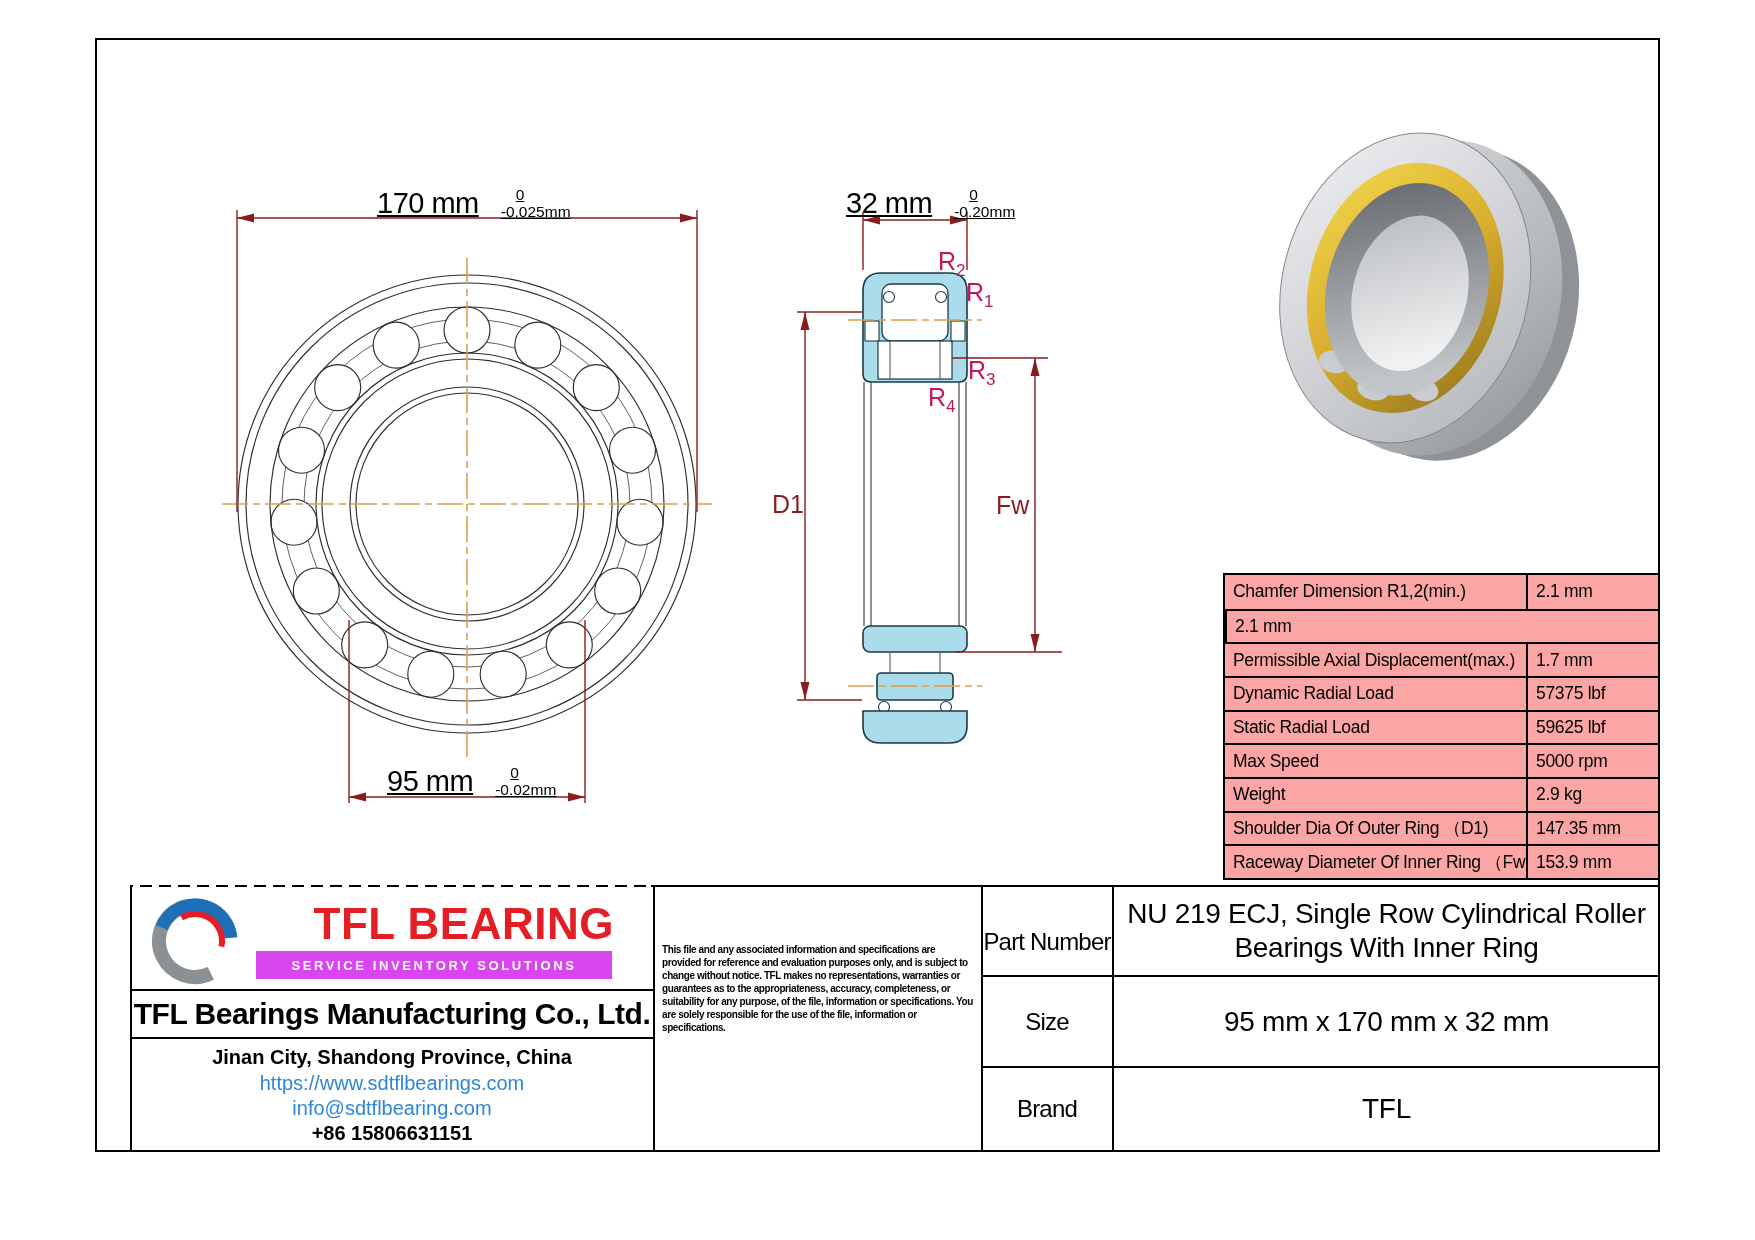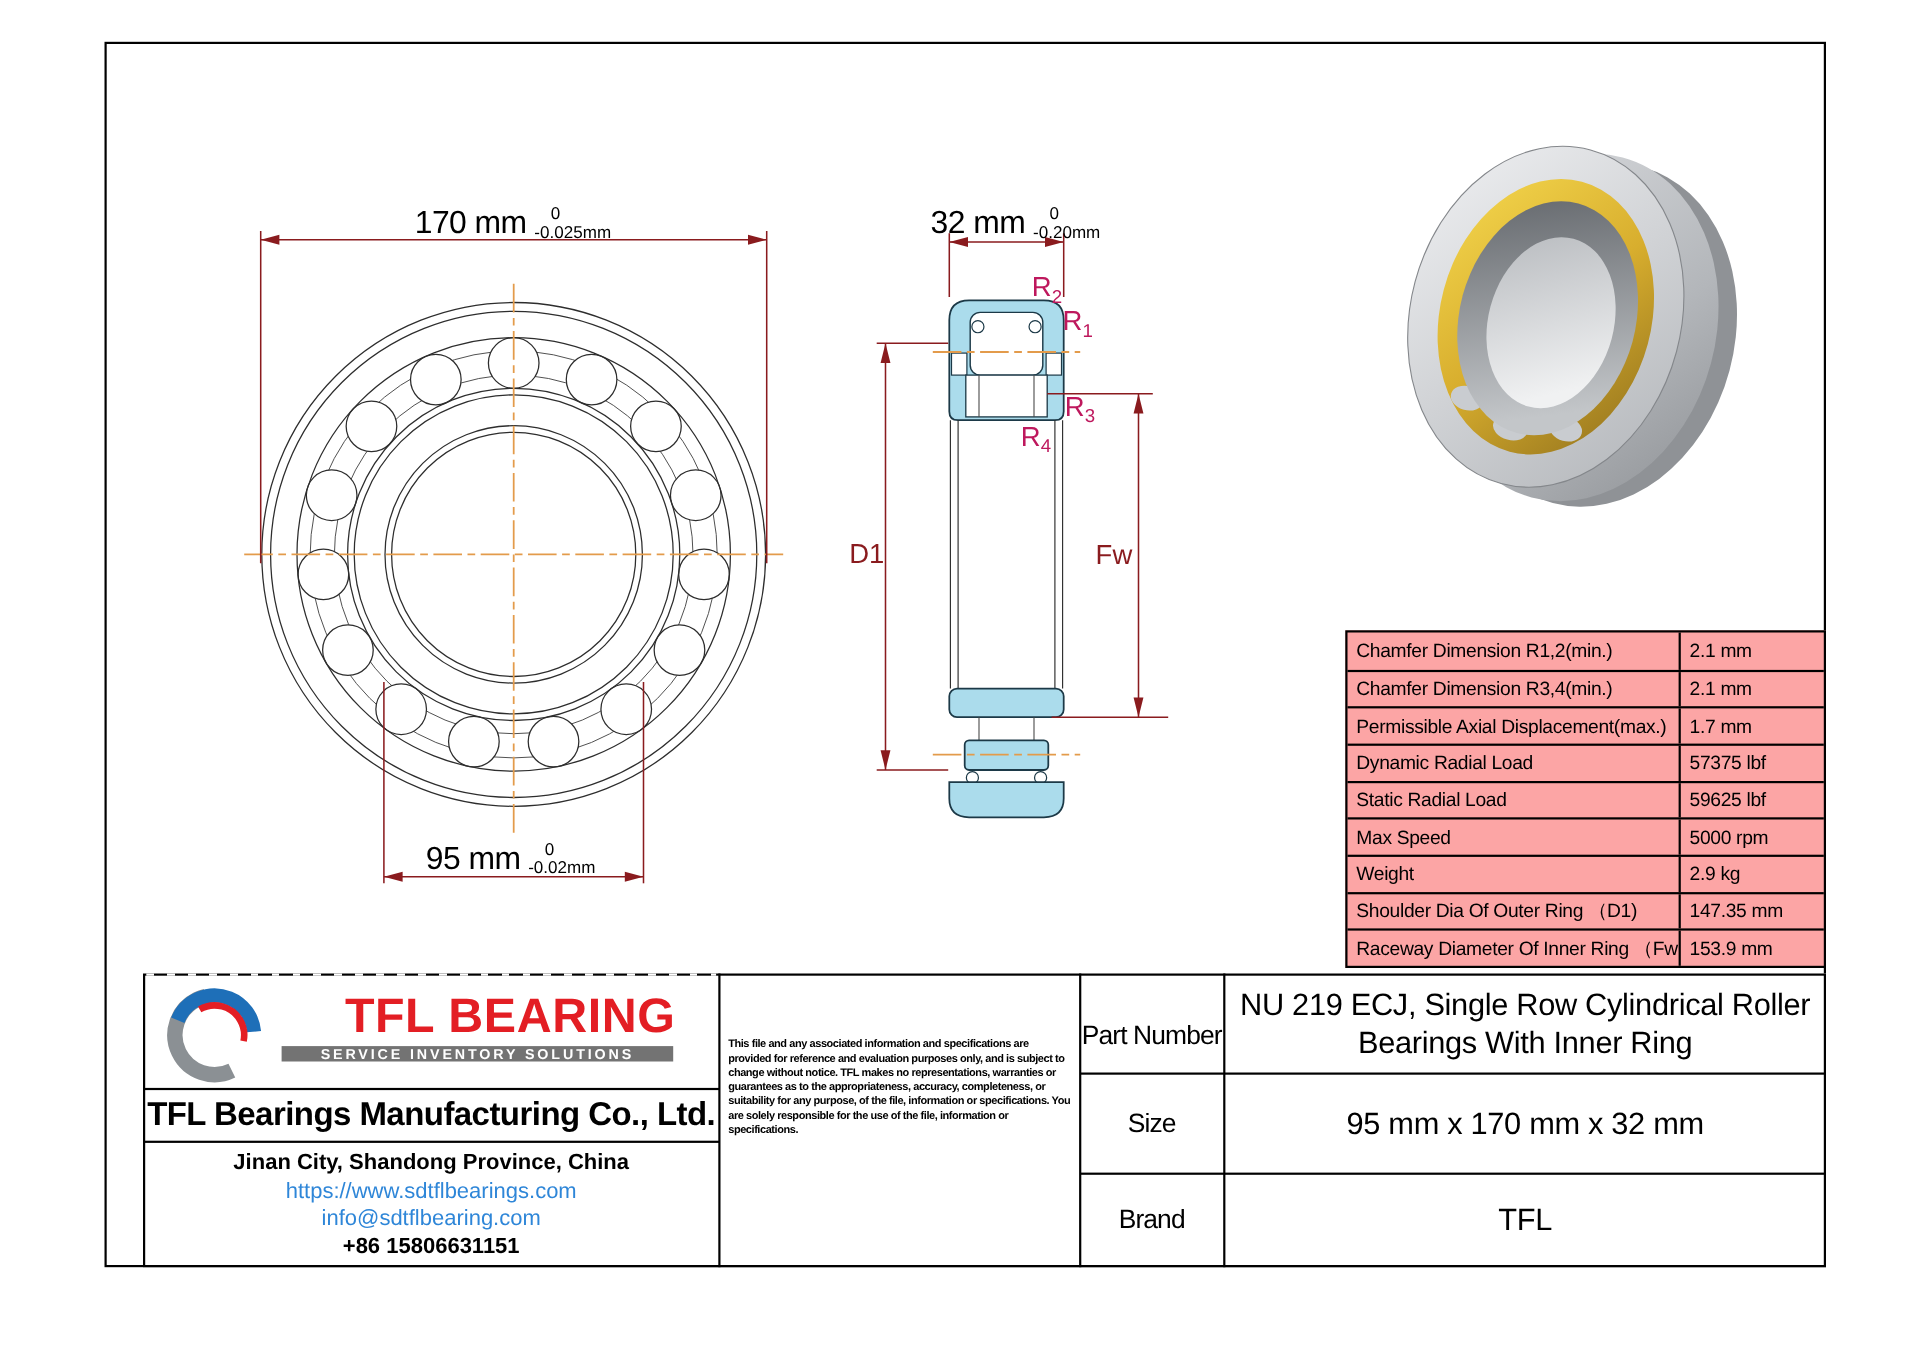--- a/index.html
+++ b/index.html
@@ -2,21 +2,21 @@
 <html><head>
 <meta charset="utf-8">
 <style>
   html,body{margin:0;padding:0;width:1755px;height:1240px;background:#fff;overflow:hidden;
     font-family:"Liberation Sans",sans-serif;color:#000;}
   .abs{position:absolute;}
   #sheet-frame{position:absolute;left:95px;top:38px;width:1565px;height:1114px;
     border:2px solid #000;box-sizing:border-box;}
   #geom{position:absolute;left:0;top:0;pointer-events:none;}
   
-  .dim{position:absolute;display:flex;align-items:center;gap:7px;white-space:nowrap;}
+  .dim{position:absolute;display:flex;align-items:center;gap:22px;white-space:nowrap;text-decoration:underline;}
   .dim .main{font-size:29px;letter-spacing:-0.5px;}
   .tol{display:flex;flex-direction:column;line-height:1.05;font-size:15.5px;padding-top:0px;}
   .tol .t{margin-left:15px;}
   .rlab{position:absolute;color:#be185d;font-size:25px;white-space:nowrap;}
   .rlab sub{font-size:17px;}
   .seclab{position:absolute;color:#8A1B1E;font-size:25px;white-space:nowrap;}
   
   .spec-table{position:absolute;left:1223px;top:573px;width:437px;height:307px;
     border:2px solid #000;box-sizing:border-box;display:grid;grid-template-rows:repeat(9,1fr);
     background:#fca5a5;font-size:17.5px;letter-spacing:-0.3px;}
@@ -26,21 +26,21 @@
   .spec-val{border-left:2px solid #000;box-sizing:border-box;}
   
   #title-block{position:absolute;left:130px;top:885px;width:1530px;height:267px;
     border:2px solid #000;box-sizing:border-box;background:#fff;}
   .tb-line-v{position:absolute;width:2px;background:#000;}
   .tb-line-h{position:absolute;height:2px;background:#000;}
   .dash-mask{position:absolute;left:133px;top:885px;width:518px;height:2px;
     background:repeating-linear-gradient(90deg,#fff 0 7px,transparent 7px 19px);}
   .brand-word{position:absolute;left:252px;top:899px;width:362px;text-align:right;
     font-size:44px;font-weight:700;color:#E31E24;letter-spacing:0.5px;white-space:nowrap;}
-  .brand-bar{position:absolute;left:256px;top:951px;width:356px;height:14px;background:#737373;
+  .brand-bar{position:absolute;left:256px;top:951px;width:356px;height:28px;background:#d946ef;
     display:flex;align-items:center;justify-content:center;color:#fff;font-size:13px;
     font-weight:700;letter-spacing:2.6px;white-space:nowrap;}
   .company{position:absolute;left:132px;top:991px;width:520px;height:45px;display:flex;
     align-items:center;justify-content:center;font-size:30px;font-weight:700;letter-spacing:-0.5px;}
   .addr{position:absolute;left:132px;top:1043px;width:520px;height:105px;display:flex;
     flex-direction:column;align-items:center;justify-content:center;gap:1px;font-size:20px;line-height:1.22;}
   .addr .blue{color:#2E86D8;}
   .addr .b{font-weight:700;}
   .disclaimer{position:absolute;left:656px;top:887px;width:324px;height:202px;display:flex;
     align-items:center;justify-content:center;text-align:left;font-size:10px;font-weight:700;
@@ -223,21 +223,20 @@
 <div class="rlab" style="left:928px;top:383px"><span>R</span><sub>4</sub></div>
 <div class="seclab" style="left:772px;top:490px">D1</div>
 <div class="seclab" style="left:996px;top:491px">Fw</div>
 
 <div class="spec-table">
   <div class="spec-row">
       <div class="spec-cell">Chamfer Dimension R1,2(min.)</div>
       <div class="spec-cell spec-val">2.1 mm</div>
     </div>
   <div class="spec-row">
-      <div class="spec-cell">Chamfer Dimension R3,4(min.)</div>
       <div class="spec-cell spec-val">2.1 mm</div>
     </div>
   <div class="spec-row">
       <div class="spec-cell">Permissible Axial Displacement(max.)</div>
       <div class="spec-cell spec-val">1.7 mm</div>
     </div>
   <div class="spec-row">
       <div class="spec-cell">Dynamic Radial Load</div>
       <div class="spec-cell spec-val">57375 lbf</div>
     </div>

